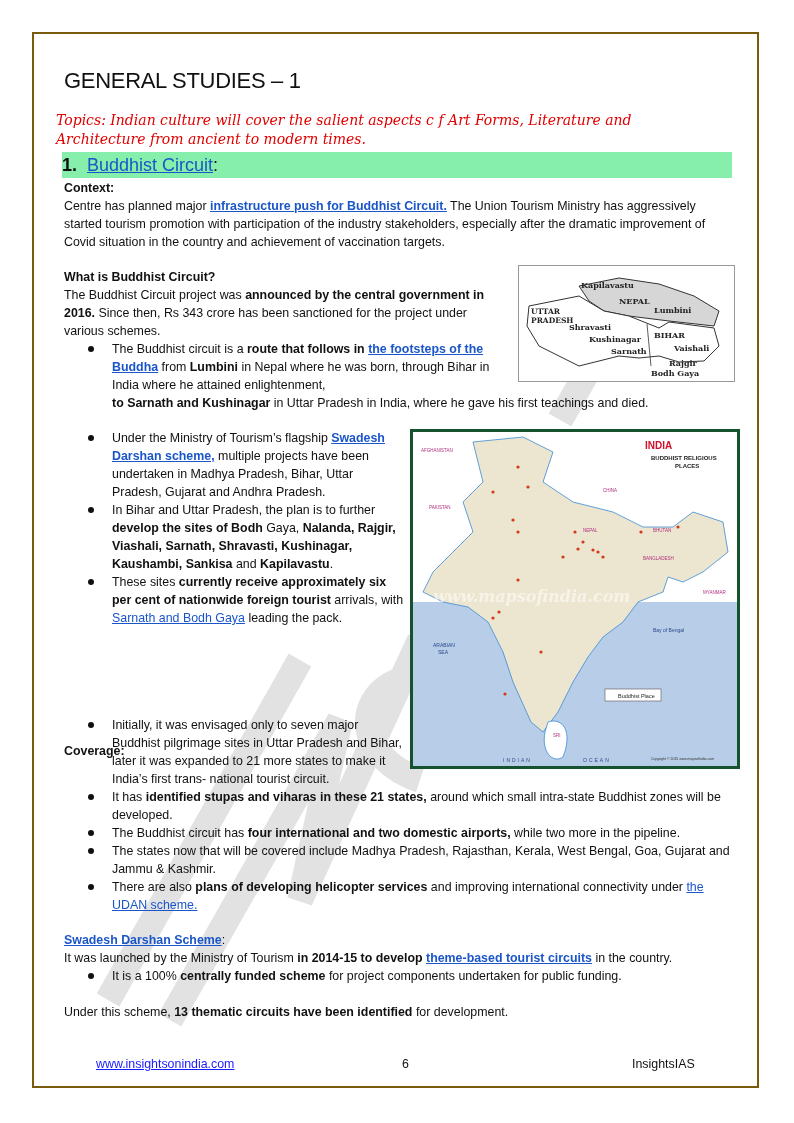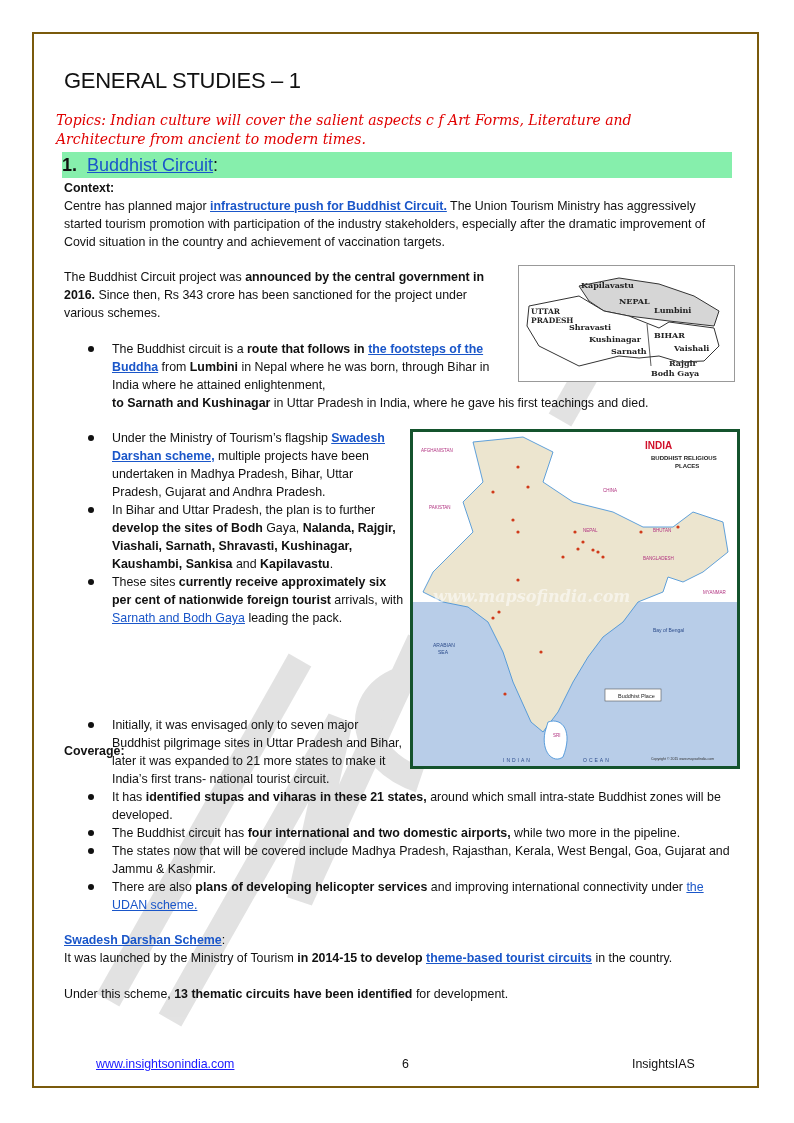--- a/index.html
+++ b/index.html
@@ -52,20 +52,21 @@
   <b>1.</b>&nbsp;
   <a class="lnk">Buddhist Circuit</a><span>:</span>
 </div>
 
 <div class="t" style="top:179px; width:666px;">
   <div style="font-weight:bold;">Context:</div>
   <div><span>Centre has planned major </span><a class="lnkb">infrastructure push for Buddhist Circuit.</a><span> The Union Tourism Ministry has aggressively started tourism promotion with participation of the industry stakeholders, especially after the dramatic improvement of Covid situation in the country and achievement of vaccination targets.</span></div>
 </div>
 
 <div class="t" style="top:268px; width:440px;">
+  <div style="font-weight:bold;">What is Buddhist Circuit?</div>
   <div><span>The Buddhist Circuit project was </span><b>announced by the central government in 2016.</b><span> Since then, Rs 343 crore has been sanctioned for the project under various schemes.</span></div>
 </div>
 <div class="t" style="top:340px; width:580px;">
   <ul class="bl">
     <li style="width:390px;"><span>The Buddhist circuit is a </span><b>route that follows in </b><a class="lnkb">the footsteps of the Buddha</a><span> from </span><b>Lumbini</b><span> in Nepal where he was born, through Bihar in India where he attained enlightenment, </span></li>
   </ul>
 </div>
 <div class="t" style="top:394px; left:112px; width:560px;"><b>to Sarnath and Kushinagar</b><span> in Uttar Pradesh in India, where he gave his first teachings and died.</span></div>
 
 <div class="map-small">
@@ -163,19 +164,20 @@
     <li><span>The Buddhist circuit has </span><b>four international and two domestic airports,</b><span> while two more in the pipeline.</span></li>
     <li><span>The states now that will be covered include Madhya Pradesh, Rajasthan, Kerala, West Bengal, Goa, Gujarat and Jammu &amp; Kashmir.</span></li>
     <li><span>There are also </span><b>plans of developing helicopter services</b><span> and improving international connectivity under </span><a class="lnk">the UDAN scheme.</a></li>
   </ul>
 </div>
 
 <div class="t" style="top:931px; width:670px;">
   <div><a class="lnkb">Swadesh Darshan Scheme</a><span>:</span></div>
   <div><span>It was launched by the Ministry of Tourism </span><b>in 2014-15 to develop </b><a class="lnkb">theme-based tourist circuits</a><span> in the country.</span></div>
   <ul class="bl">
+    <li><span>It is a 100% </span><b>centrally funded scheme</b><span> for project components undertaken for public funding.</span></li>
   </ul>
   <div style="margin-top:18px;"><span>Under this scheme, </span><b>13 thematic circuits have been identified</b><span> for development.</span></div>
 </div>
 
 <a class="footer lnk" style="left:96px; color:#1a1aff;">www.insightsonindia.com</a>
 <div class="footer" style="left:402px;">6</div>
 <div class="footer" style="left:632px;">InsightsIAS</div>
 
 </body></html>

